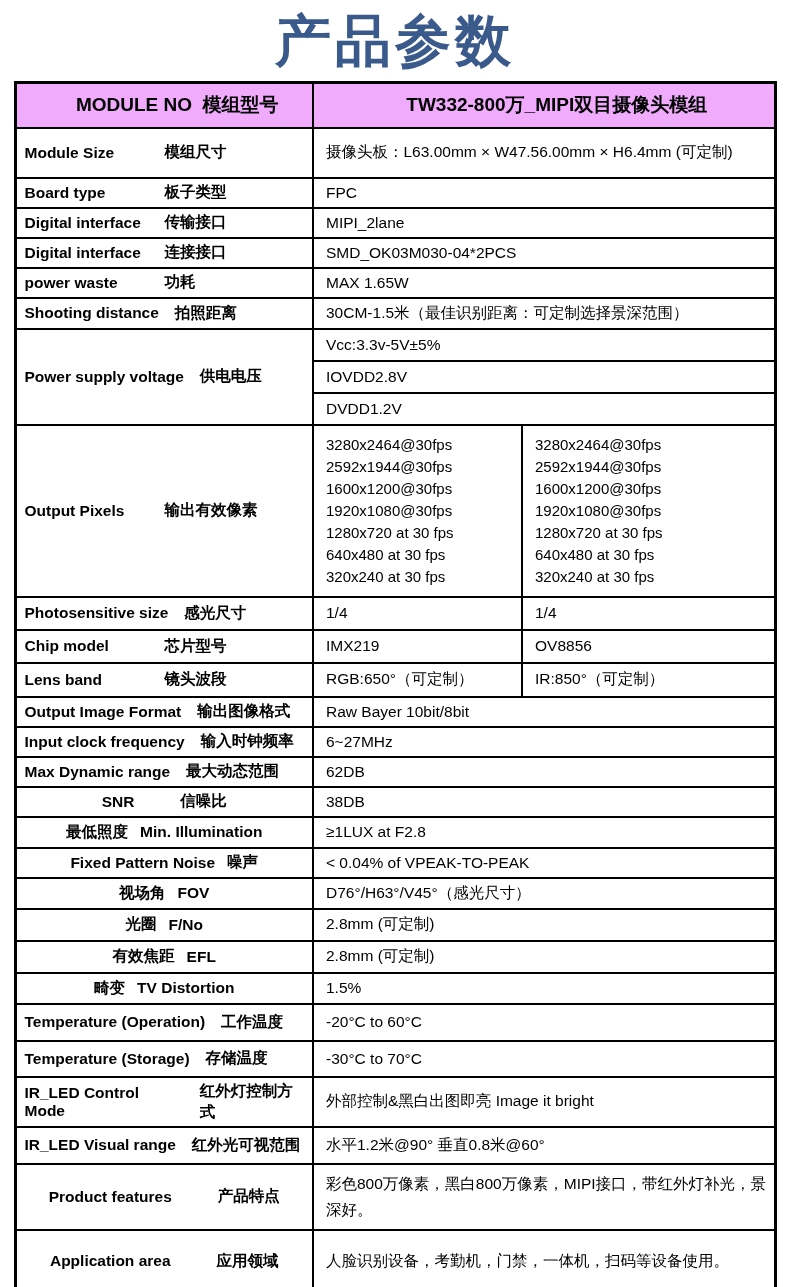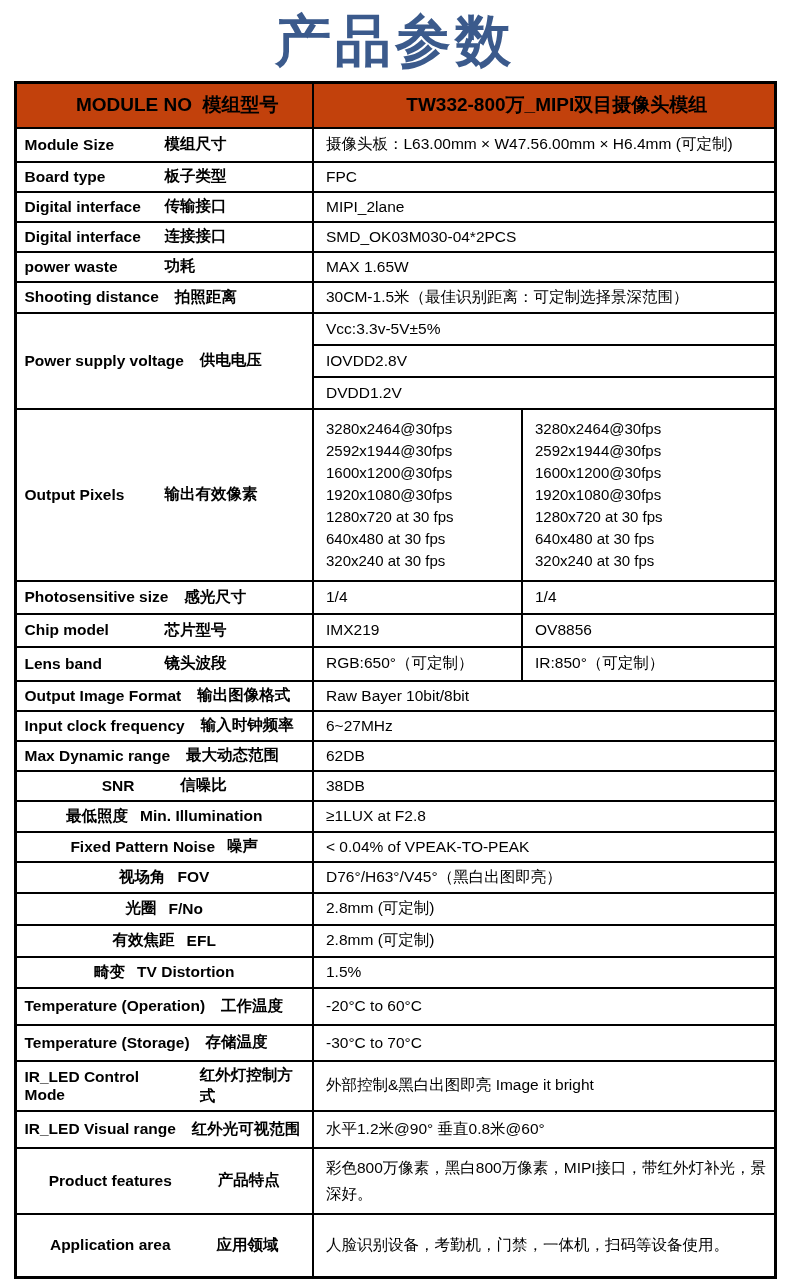--- a/index.html
+++ b/index.html
@@ -20,21 +20,21 @@
   table.spec {
     width:760px; margin:15px auto 0 auto;
     border-collapse:collapse; table-layout:fixed;
     border:3px solid #000;
   }
   col.c-label { width:298px; }
   col.c-val-a { width:209px; }
   col.c-val-b { width:253px; }
   th, td { border:2px solid #000; vertical-align:middle; }
   thead th {
-    background:#c2410c; height:45px;
+    background:#f0abfc; height:45px;
     font-size:19px; font-weight:bold; text-align:center;
     white-space:pre;
     padding-left:26px;
   }
   td.label-cell { font-weight:bold; font-size:15.5px; padding:3px 4px 3px 8px; }
   .lbl { display:flex; align-items:center; }
   .lbl.left { justify-content:flex-start; }
   .lbl.left span:first-child { min-width:140px; padding-right:16px; }
   .lbl.center { justify-content:center; gap:12px; padding-right:4px; }
   .lbl.center-wide { justify-content:center; gap:46px; padding-right:4px; }
@@ -60,21 +60,21 @@
       <col class="c-val-a">
       <col class="c-val-b">
   </colgroup>
   <thead>
     <tr>
       <th>MODULE NO  模组型号</th>
       <th colspan="2">TW332-800万_MIPI双目摄像头模组</th>
     </tr>
   </thead>
   <tbody>
-      <tr style="height: 34px;">
+      <tr style="height: 50px;">
         <td class="label-cell">
           <div class="lbl left">
             <span class="part0">Module Size</span>
             <span class="part1">模组尺寸</span>
           </div>
         </td>
         <td class="value-cell" colspan="2">摄像头板：L63.00mm × W47.56.00mm × H6.4mm (可定制)</td>
       </tr>
       <tr style="height: 30px;">
         <td class="label-cell">
@@ -242,21 +242,21 @@
         </td>
         <td class="value-cell" colspan="2">&lt; 0.04% of VPEAK-TO-PEAK</td>
       </tr>
       <tr style="height: 30px;">
         <td class="label-cell">
           <div class="lbl center">
             <span class="part0">视场角</span>
             <span class="part1">FOV</span>
           </div>
         </td>
-        <td class="value-cell" colspan="2">D76°/H63°/V45°（黑白出图即亮）</td>
+        <td class="value-cell" colspan="2">D76°/H63°/V45°（感光尺寸）</td>
       </tr>
       <tr style="height: 32px;">
         <td class="label-cell">
           <div class="lbl center">
             <span class="part0">光圈</span>
             <span class="part1">F/No</span>
           </div>
         </td>
         <td class="value-cell" colspan="2">2.8mm (可定制)</td>
       </tr>

